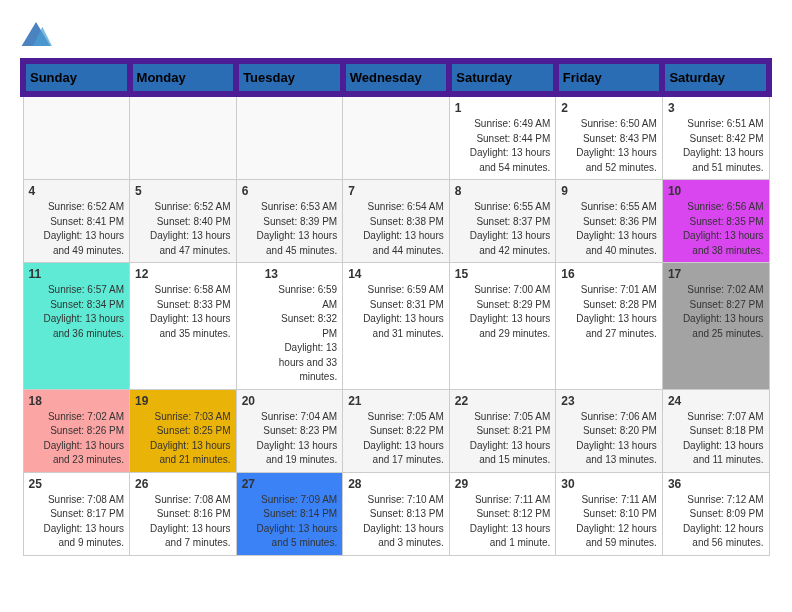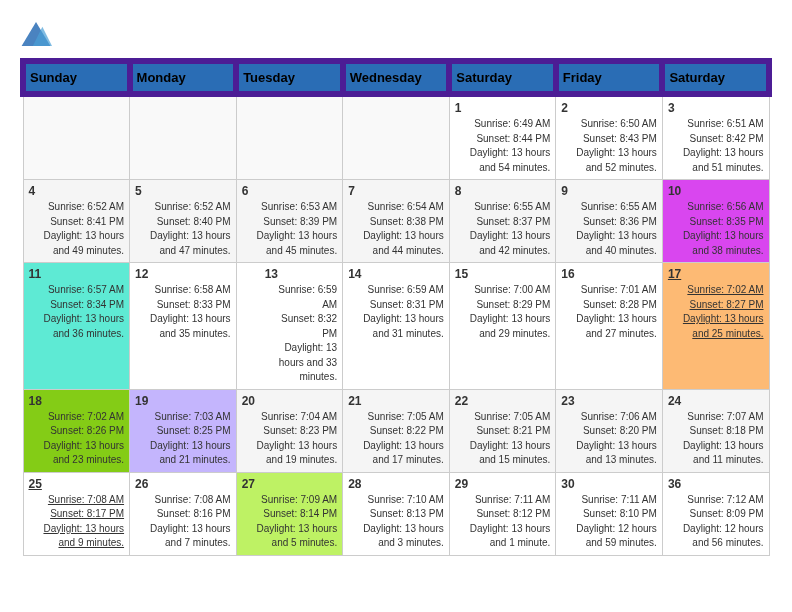--- a/index.html
+++ b/index.html
@@ -202,31 +202,31 @@
             <div class="day-info">Sunrise: 6:59 AM<br>Sunset: 8:31 PM<br>Daylight: 13 hours and 31 minutes.</div>
           </td>
           <td style="background: rgb(255, 255, 255);">
             <span class="day-number">15</span>
             <div class="day-info">Sunrise: 7:00 AM<br>Sunset: 8:29 PM<br>Daylight: 13 hours and 29 minutes.</div>
           </td>
           <td style="background: rgb(255, 255, 255);">
             <span class="day-number">16</span>
             <div class="day-info">Sunrise: 7:01 AM<br>Sunset: 8:28 PM<br>Daylight: 13 hours and 27 minutes.</div>
           </td>
-          <td style="background: #fdba74; text-decoration: underline;">
+          <td style="background: #a3a3a3;">
             <span class="day-number">17</span>
             <div class="day-info">Sunrise: 7:02 AM<br>Sunset: 8:27 PM<br>Daylight: 13 hours and 25 minutes.</div>
           </td>
         </tr>
         <tr>
-          <td style="background: #84cc16;">
+          <td style="background: #fca5a5;">
             <span class="day-number">18</span>
             <div class="day-info">Sunrise: 7:02 AM<br>Sunset: 8:26 PM<br>Daylight: 13 hours and 23 minutes.</div>
           </td>
-          <td style="background: #c4b5fd; margin-top: 33px;">
+          <td style="background: #eab308; margin-top: 33px;">
             <span class="day-number">19</span>
             <div class="day-info">Sunrise: 7:03 AM<br>Sunset: 8:25 PM<br>Daylight: 13 hours and 21 minutes.</div>
           </td>
           <td style="background: rgb(245, 245, 245);">
             <span class="day-number">20</span>
             <div class="day-info">Sunrise: 7:04 AM<br>Sunset: 8:23 PM<br>Daylight: 13 hours and 19 minutes.</div>
           </td>
           <td style="background: rgb(245, 245, 245);">
             <span class="day-number">21</span>
             <div class="day-info">Sunrise: 7:05 AM<br>Sunset: 8:22 PM<br>Daylight: 13 hours and 17 minutes.</div>
@@ -238,29 +238,29 @@
           <td style="background: rgb(245, 245, 245);">
             <span class="day-number">23</span>
             <div class="day-info">Sunrise: 7:06 AM<br>Sunset: 8:20 PM<br>Daylight: 13 hours and 13 minutes.</div>
           </td>
           <td style="background: rgb(245, 245, 245);">
             <span class="day-number">24</span>
             <div class="day-info">Sunrise: 7:07 AM<br>Sunset: 8:18 PM<br>Daylight: 13 hours and 11 minutes.</div>
           </td>
         </tr>
         <tr>
-          <td style="background: rgb(255, 255, 255); text-decoration: underline;">
+          <td style="background: rgb(255, 255, 255);">
             <span class="day-number">25</span>
             <div class="day-info">Sunrise: 7:08 AM<br>Sunset: 8:17 PM<br>Daylight: 13 hours and 9 minutes.</div>
           </td>
           <td style="background: rgb(255, 255, 255);">
             <span class="day-number">26</span>
             <div class="day-info">Sunrise: 7:08 AM<br>Sunset: 8:16 PM<br>Daylight: 13 hours and 7 minutes.</div>
           </td>
-          <td style="background: #bef264; margin-top: 16px;">
+          <td style="background: #3b82f6; margin-top: 16px;">
             <span class="day-number">27</span>
             <div class="day-info">Sunrise: 7:09 AM<br>Sunset: 8:14 PM<br>Daylight: 13 hours and 5 minutes.</div>
           </td>
           <td style="background: rgb(255, 255, 255);">
             <span class="day-number">28</span>
             <div class="day-info">Sunrise: 7:10 AM<br>Sunset: 8:13 PM<br>Daylight: 13 hours and 3 minutes.</div>
           </td>
           <td style="background: rgb(255, 255, 255);">
             <span class="day-number">29</span>
             <div class="day-info">Sunrise: 7:11 AM<br>Sunset: 8:12 PM<br>Daylight: 13 hours and 1 minute.</div>

